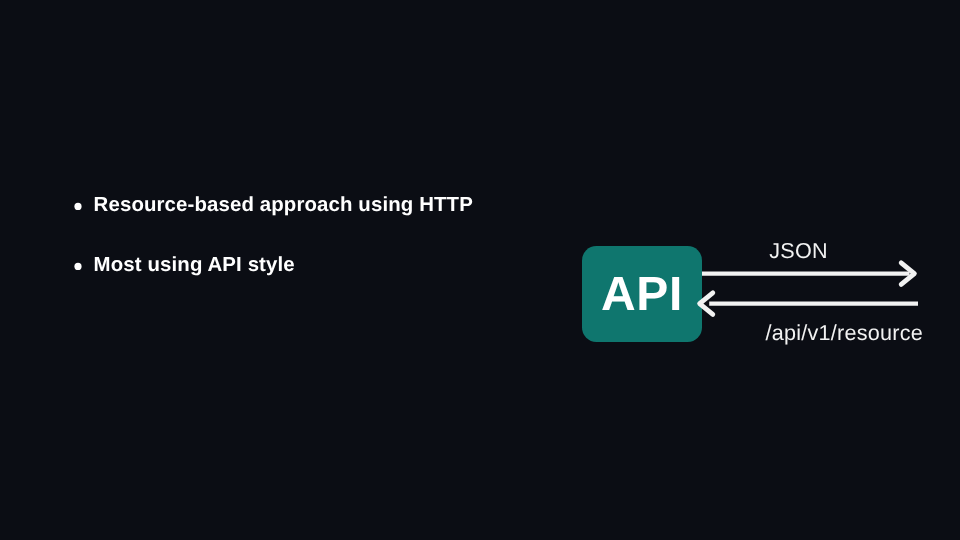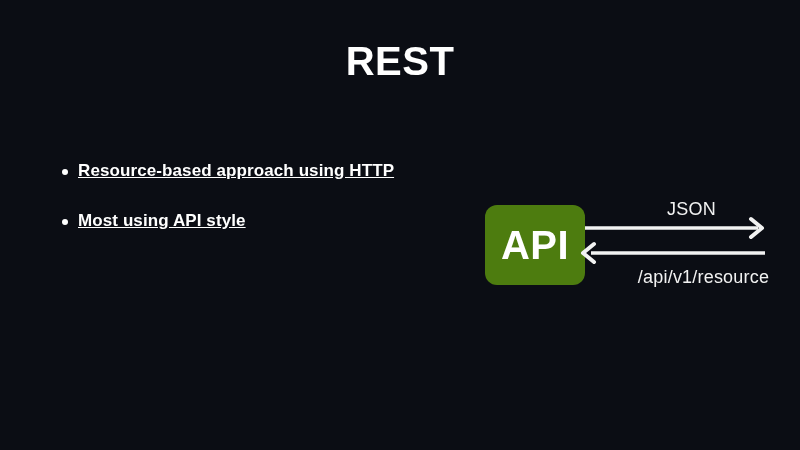--- a/index.html
+++ b/index.html
@@ -52,38 +52,37 @@
     margin-right: 10px;
     flex: 0 0 auto;
   }
   .bullet-text {
     font-size: 17px;
     font-weight: bold;
     color: #ffffff;
     line-height: 1.3;
     letter-spacing: 0.1px;
     white-space: nowrap;
-    text-decoration: underline;
   }
 
   
   .diagram {
     position: absolute;
     left: 470px;
     top: 190px;
     width: 310px;
     height: 110px;
   }
   .api-box {
     position: absolute;
     left: 15px;
     top: 15px;
     width: 100px;
     height: 80px;
-    background: #4d7c0f;
+    background: #0f766e;
     border-radius: 12px;
     display: flex;
     align-items: center;
     justify-content: center;
   }
   .api-box-label {
     font-size: 40px;
     font-weight: bold;
     color: #ffffff;
     letter-spacing: 0.5px;
@@ -100,39 +99,38 @@
   .arrow-label {
     position: absolute;
     font-size: 18px;
     font-weight: normal;
     color: #f2f2f2;
     line-height: 1;
     white-space: nowrap;
     letter-spacing: 0.2px;
   }
   .label-json {
-    left: 124px;
+    left: 98px;
     top: 10px;
     width: 195px;
     text-align: center;
   }
   .label-path {
     left: 115px;
     top: 78px;
     width: 195px;
     text-align: center;
     margin-left: 21px;
   }
 </style>
 </head>
 <body>
 
 <div class="slide">
 
-  <div class="slide-title">REST</div>
 
   <div class="bullet-list">
 
     <div class="bullet-item">
       <span class="bullet-dot"></span>
       <span class="bullet-text">Resource-based approach using HTTP</span>
     </div>
 
 
     <div class="bullet-item">

